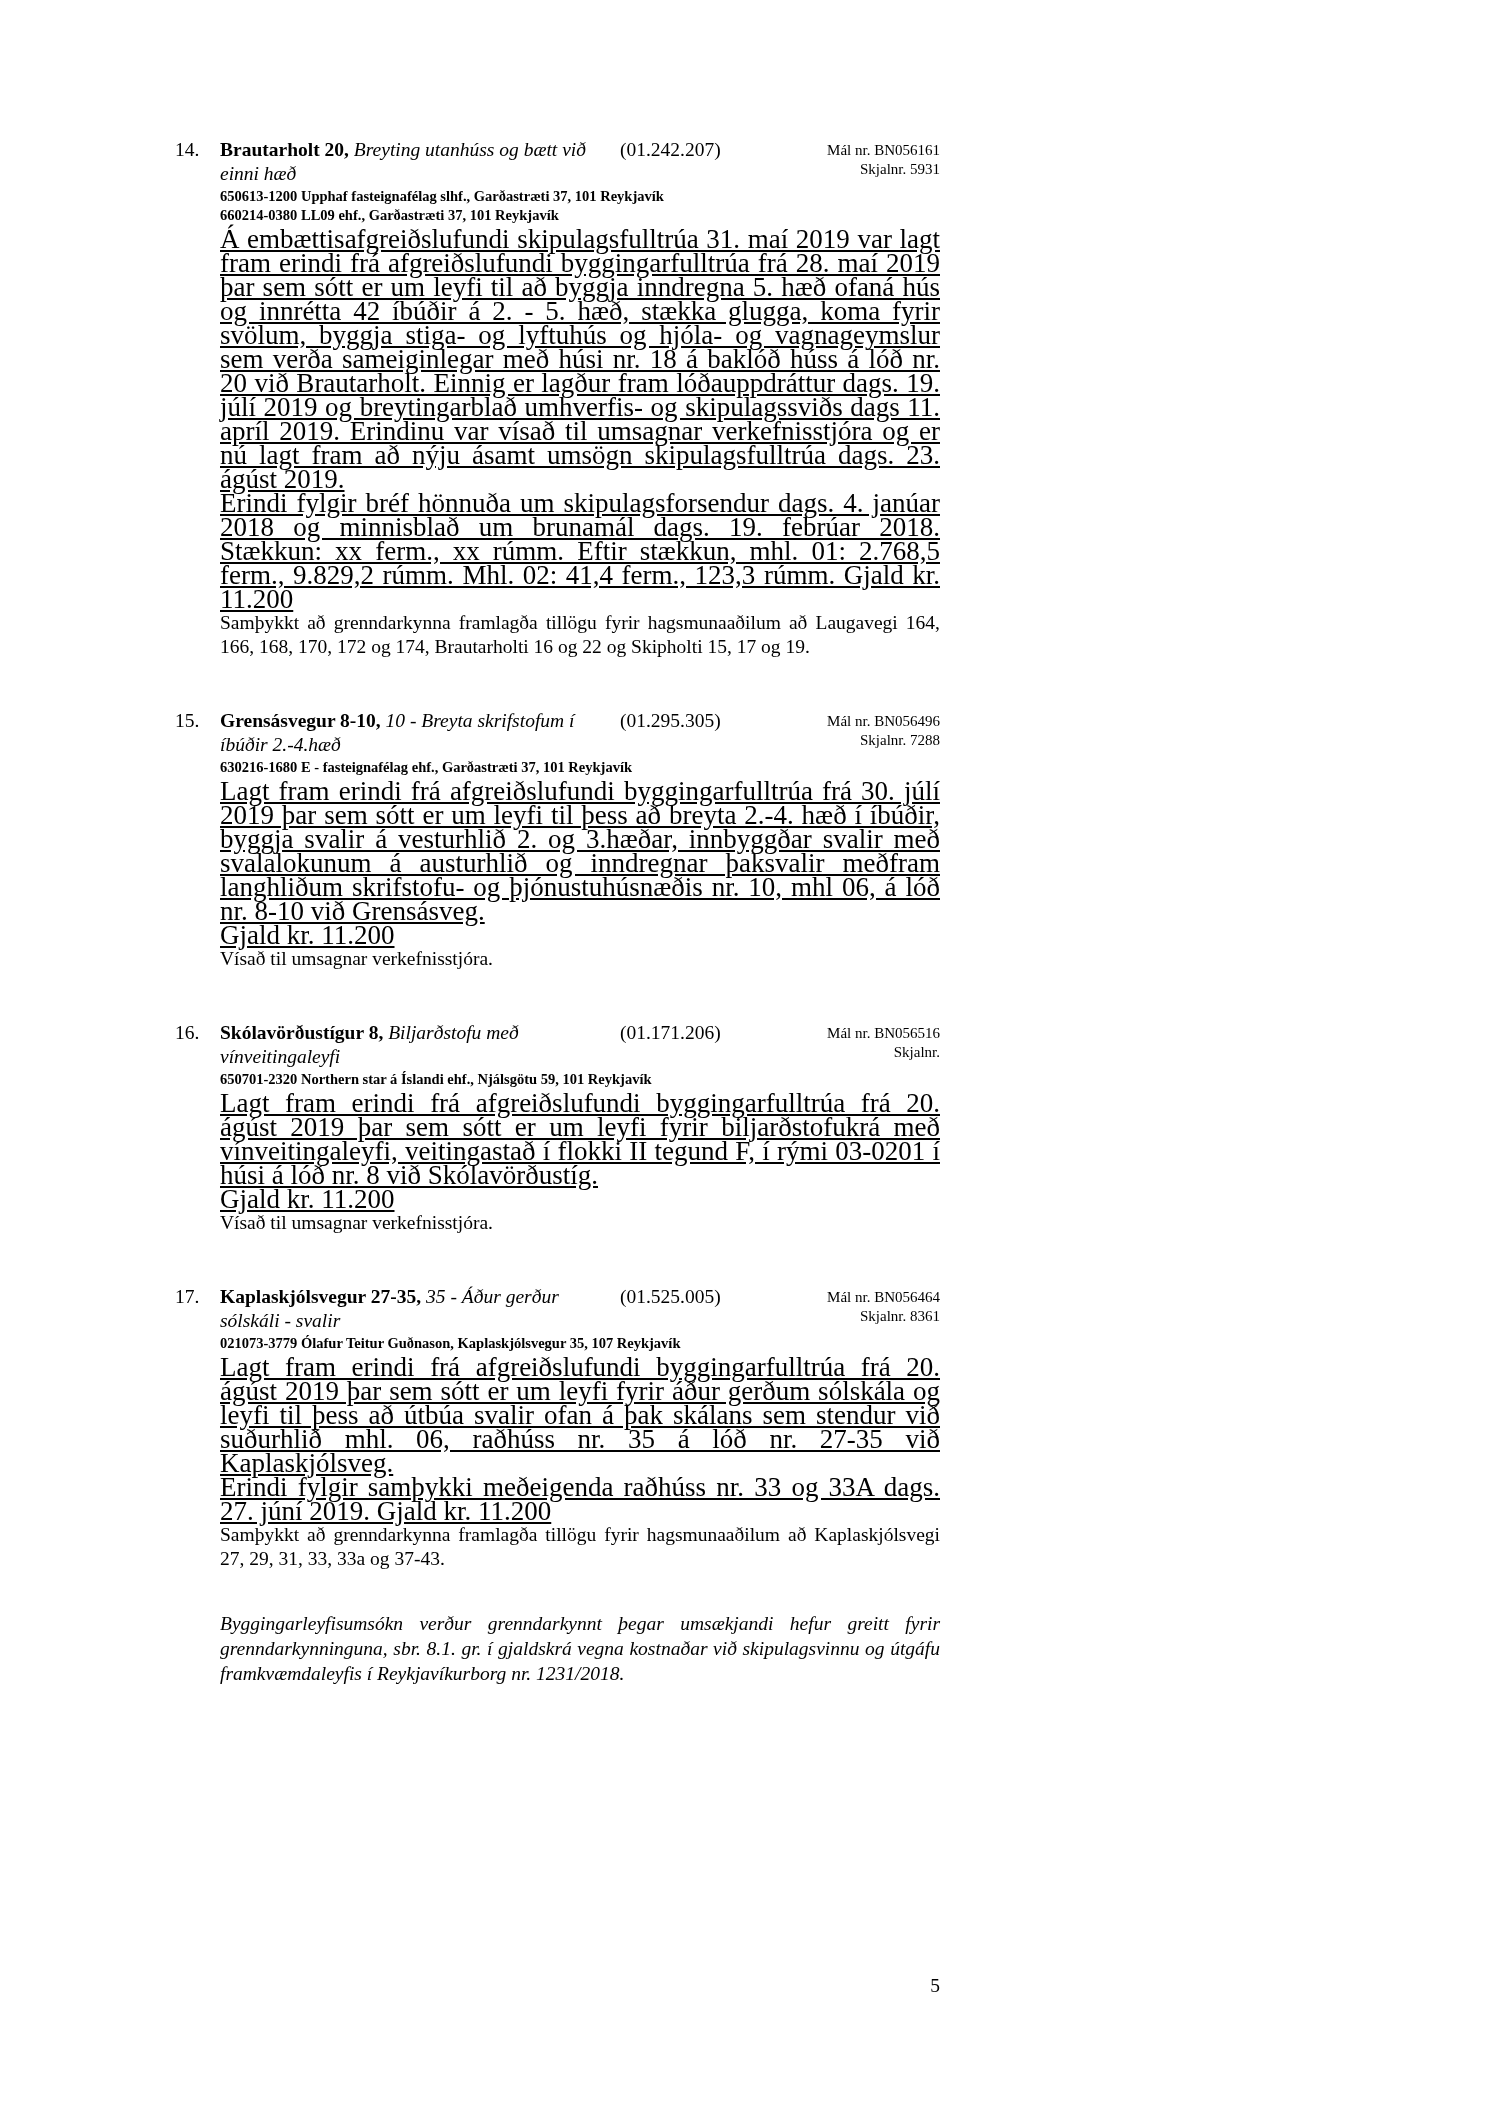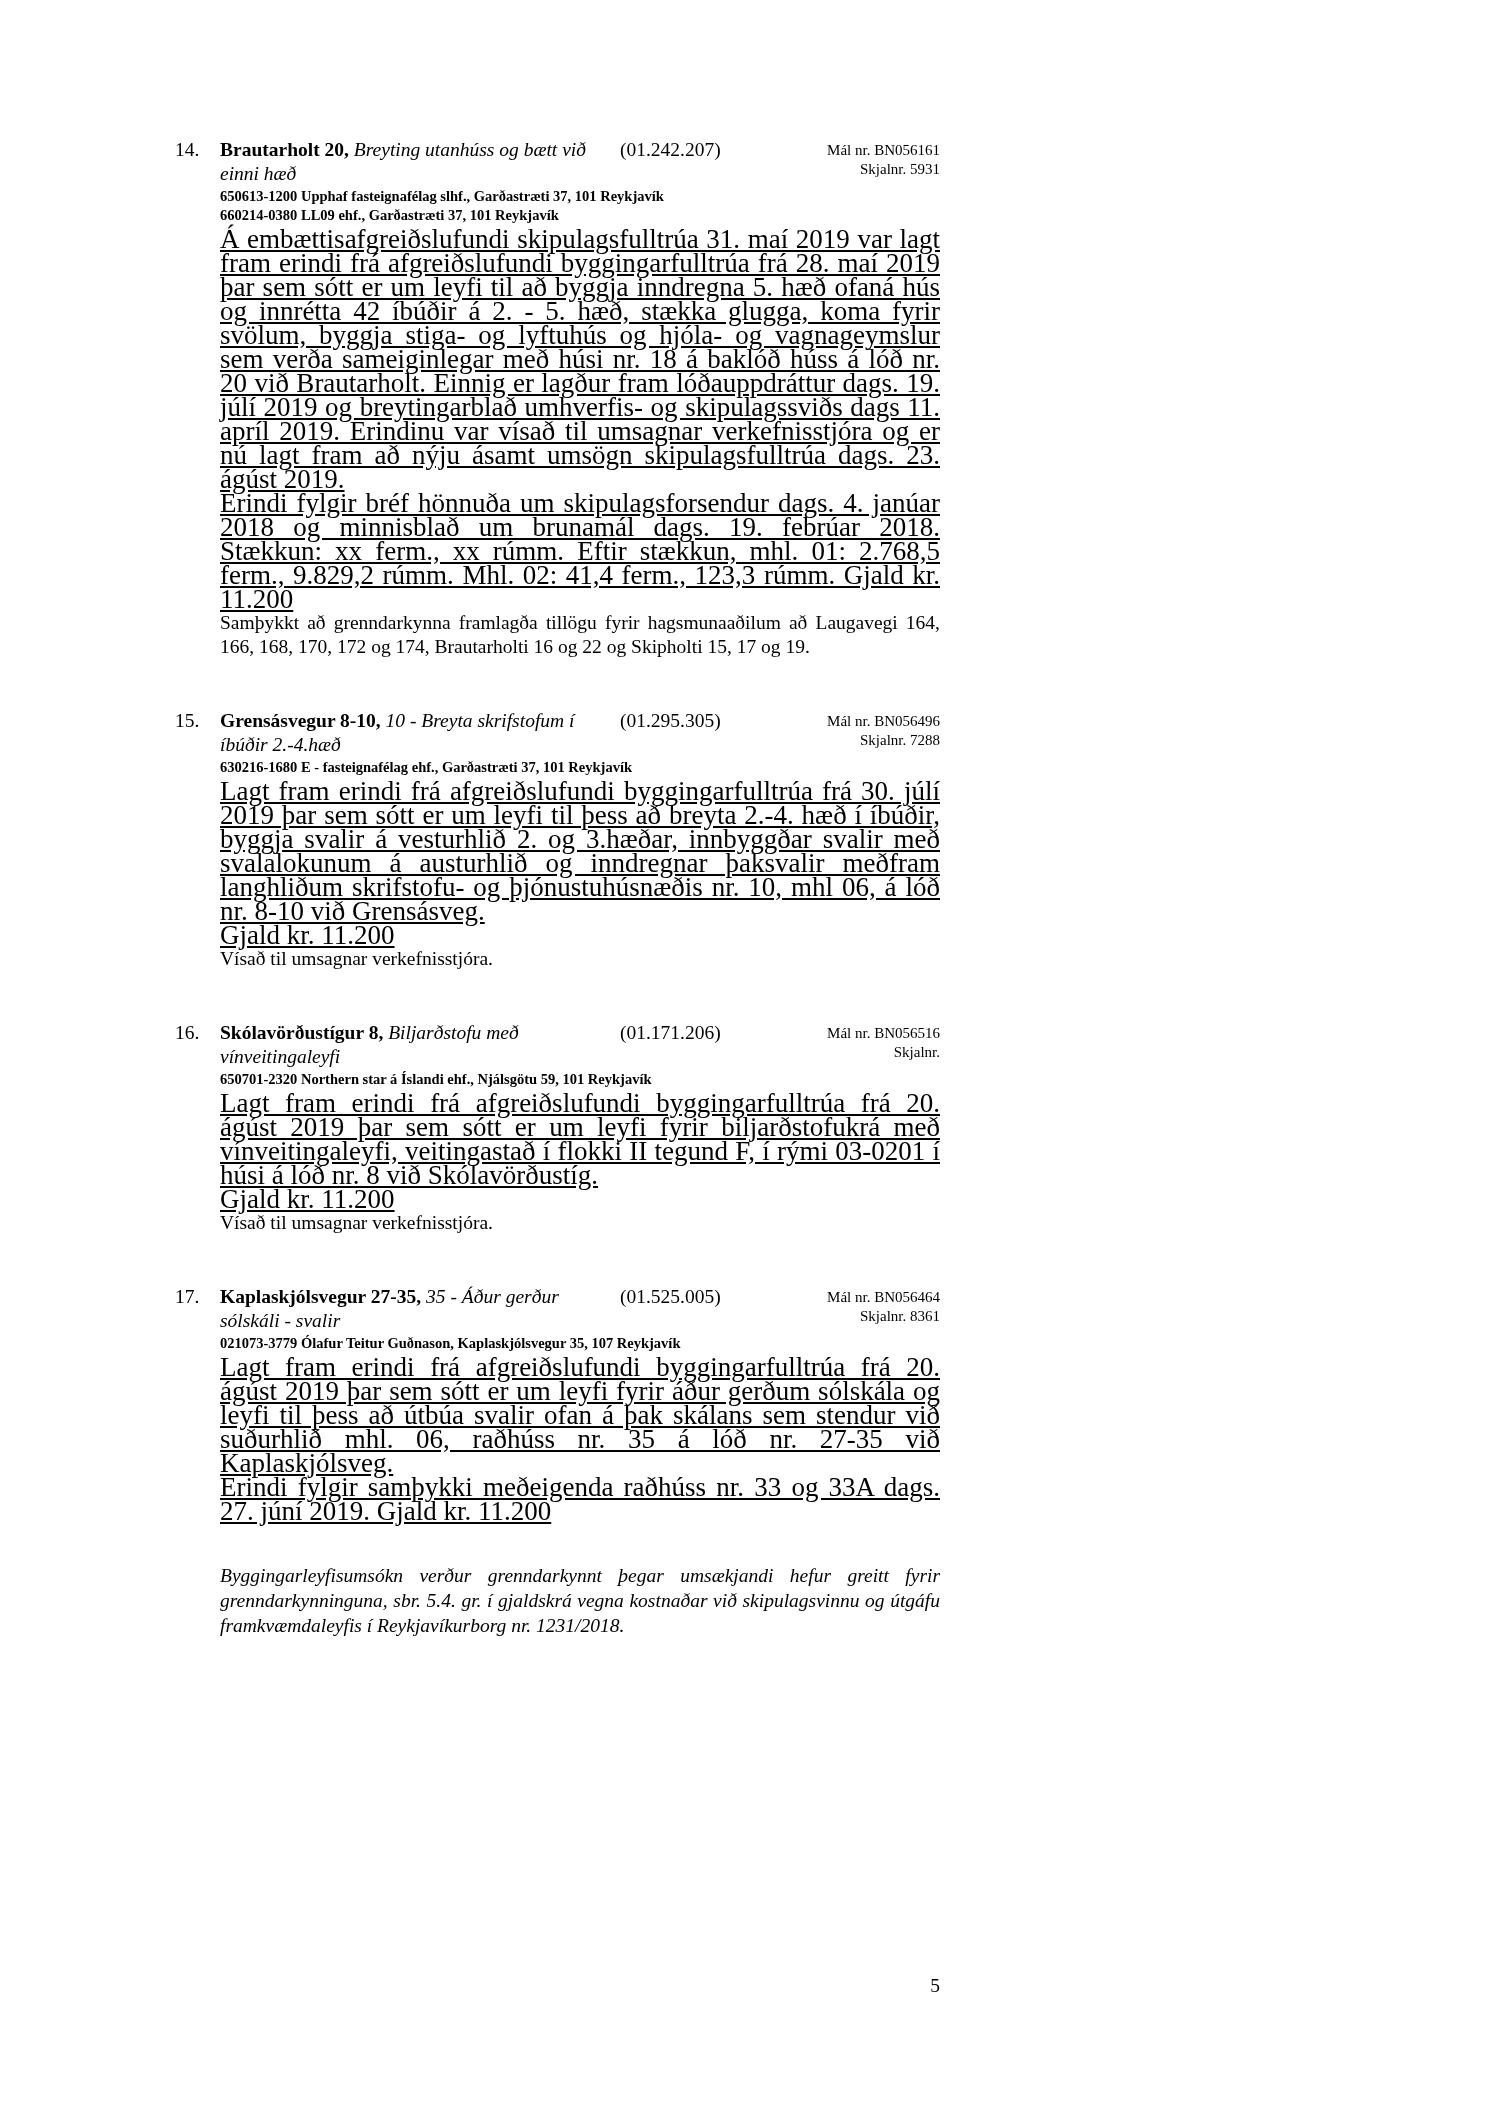--- a/index.html
+++ b/index.html
@@ -157,20 +157,21 @@
       <span class="item-code">(01.525.005)</span>
       <span class="item-meta">
         <span>Mál nr. BN056464</span>
         <span>Skjalnr. 8361</span>
       </span>
     </div>
     <div class="item-content">
       <div class="applicants">021073-3779 Ólafur Teitur Guðnason, Kaplaskjólsvegur 35, 107 Reykjavík</div>
       <div class="paragraphs">Lagt fram erindi frá afgreiðslufundi byggingarfulltrúa frá 20. ágúst 2019 þar sem sótt er um leyfi fyrir áður gerðum sólskála og leyfi til þess að útbúa svalir ofan á þak skálans sem stendur við suðurhlið mhl. 06, raðhúss nr. 35 á lóð nr. 27-35 við Kaplaskjólsveg.
 Erindi fylgir samþykki meðeigenda raðhúss nr. 33 og 33A dags. 27. júní 2019. Gjald kr. 11.200</div>
+      <div class="decision">Samþykkt að grenndarkynna framlagða tillögu fyrir hagsmunaaðilum að Kaplaskjólsvegi 27, 29, 31, 33, 33a og 37-43.</div>
     </div>
   </section>
 
-  <div class="footer-note">Byggingarleyfisumsókn verður grenndarkynnt þegar umsækjandi hefur greitt fyrir grenndarkynninguna, sbr. 5.4. gr. í gjaldskrá vegna kostnaðar við skipulagsvinnu og útgáfu framkvæmdaleyfis í Reykjavíkurborg nr. 1231/2018.</div>
+  <div class="footer-note">Byggingarleyfisumsókn verður grenndarkynnt þegar umsækjandi hefur greitt fyrir grenndarkynninguna, sbr. 8.1. gr. í gjaldskrá vegna kostnaðar við skipulagsvinnu og útgáfu framkvæmdaleyfis í Reykjavíkurborg nr. 1231/2018.</div>
 
 </div>
 
 <div class="page-number">5</div>
 
 </body></html>

